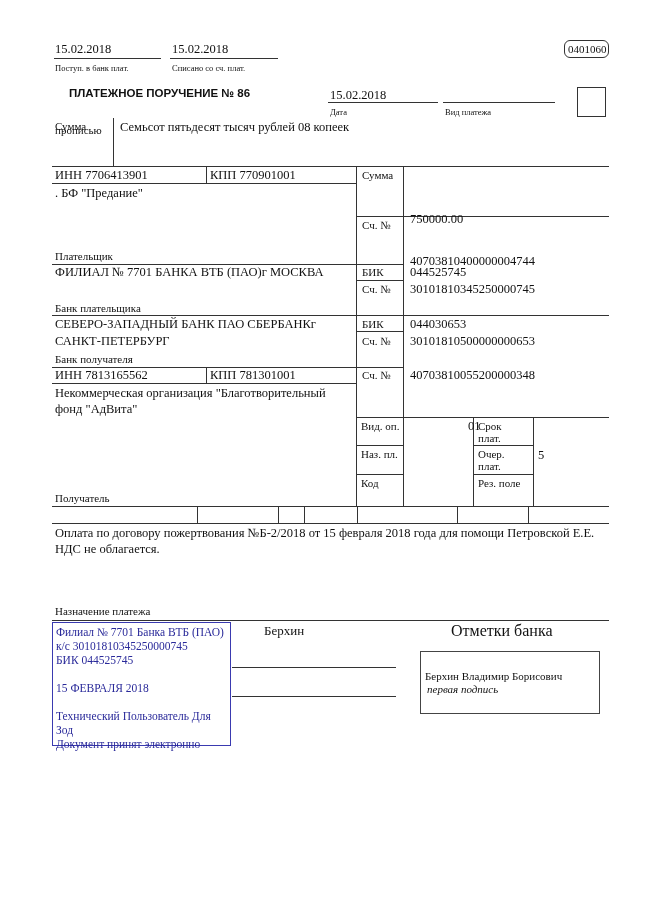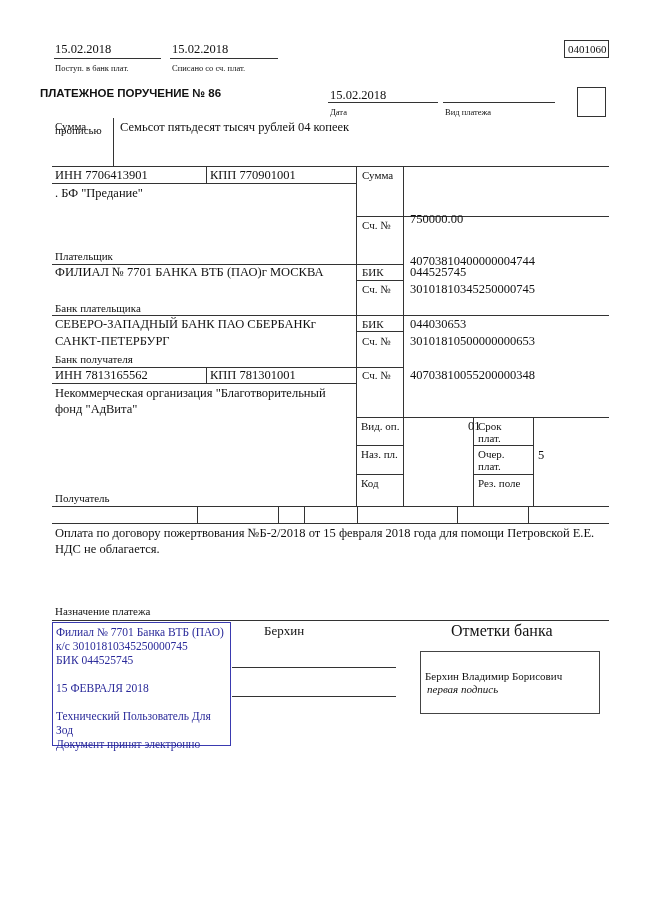--- a/index.html
+++ b/index.html
@@ -15,45 +15,45 @@
   .box { position: absolute; border: 1.2px solid #333; box-sizing: border-box; }
   .title { font-family: "Liberation Sans", sans-serif; font-weight: bold; font-size: 11.5px; }
   .stamp { position: absolute; border: 1.3px solid #3a3ab0; box-sizing: border-box;
            color: #2a2a9a; font-size: 11.5px; line-height: 14px; }
   .stamp div { white-space: nowrap; }
   .sig { position: absolute; border: 1.3px solid #444; box-sizing: border-box; font-size: 11px; line-height: 14px; }
 </style>
 </head>
 <body>
 
-<div class="box" style="left:564px;top:40px;width:45px;height:18px;">
+<div class="box" style="left:564px;top:40px;width:45px;height:18px;border-radius:6px;">
   <div class="t11" style="position:absolute;left:3px;top:2px;">0401060</div>
 </div>
 
 <div class="abs t12" style="left:55px;top:42px;">15.02.2018</div>
 <div class="hl" style="left:54px;top:58px;width:107px;"></div>
 <div class="abs t9" style="left:55px;top:63px;">Поступ. в банк плат.</div>
 
 <div class="abs t12" style="left:172px;top:42px;">15.02.2018</div>
 <div class="hl" style="left:170px;top:58px;width:108px;"></div>
 <div class="abs t9" style="left:172px;top:63px;">Списано со сч. плат.</div>
 
-<div class="abs title" style="left:40px;top:87px;">ПЛАТЕЖНОЕ ПОРУЧЕНИЕ № 86</div>
+<div class="abs title" style="left:69px;top:87px;">ПЛАТЕЖНОЕ ПОРУЧЕНИЕ № 86</div>
 <div class="abs t12" style="left:330px;top:88px;">15.02.2018</div>
 <div class="hl" style="left:328px;top:102px;width:110px;"></div>
 <div class="abs t9" style="left:330px;top:107px;">Дата</div>
 <div class="abs t12" style="left:445px;top:88px;"></div>
 <div class="hl" style="left:443px;top:102px;width:112px;"></div>
 <div class="abs t9" style="left:445px;top:107px;">Вид платежа</div>
 <div class="box" style="left:577px;top:87px;width:29px;height:30px;"></div>
 
 <div class="abs t11" style="left:55px;top:120px;">Сумма</div>
 <div class="abs t11" style="left:55px;top:124px;">прописью</div>
 <div class="vl" style="left:113px;top:118px;height:48px;"></div>
-<div class="abs t12" style="left:120px;top:120px;">Семьсот пятьдесят тысяч рублей 04 копеек</div>
+<div class="abs t12" style="left:120px;top:120px;">Семьсот пятьдесят тысяч рублей 08 копеек</div>
 
 <div class="hl" style="left:52px;top:166px;width:557px;"></div>
 <div class="vl" style="left:356px;top:166px;height:340px;"></div>
 <div class="vl" style="left:403px;top:166px;height:340px;"></div>
 <div class="vl" style="left:206px;top:166px;height:17px;"></div>
 <div class="hl thin" style="left:52px;top:183px;width:304px;"></div>
 <div class="hl thin" style="left:356px;top:216px;width:253px;"></div>
 <div class="hl thin" style="left:52px;top:264px;width:352px;"></div>
 <div class="hl thin" style="left:356px;top:280px;width:48px;"></div>
 <div class="hl" style="left:52px;top:315px;width:557px;"></div>

